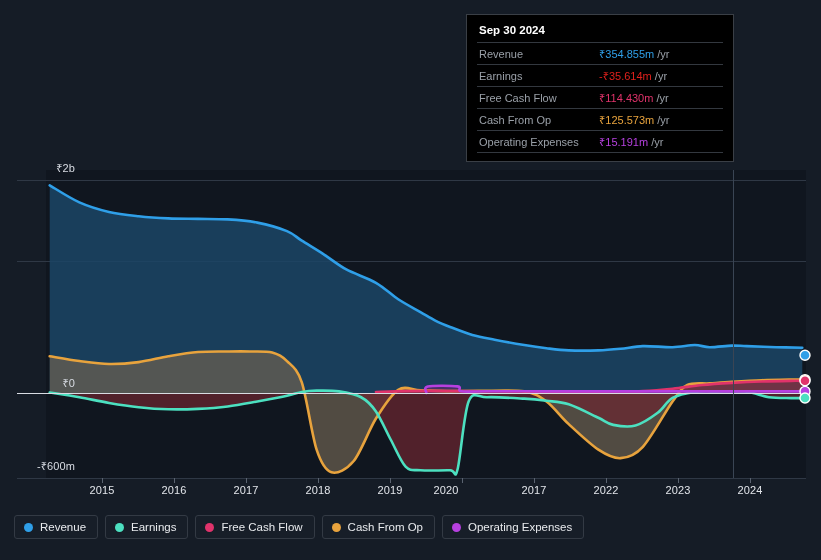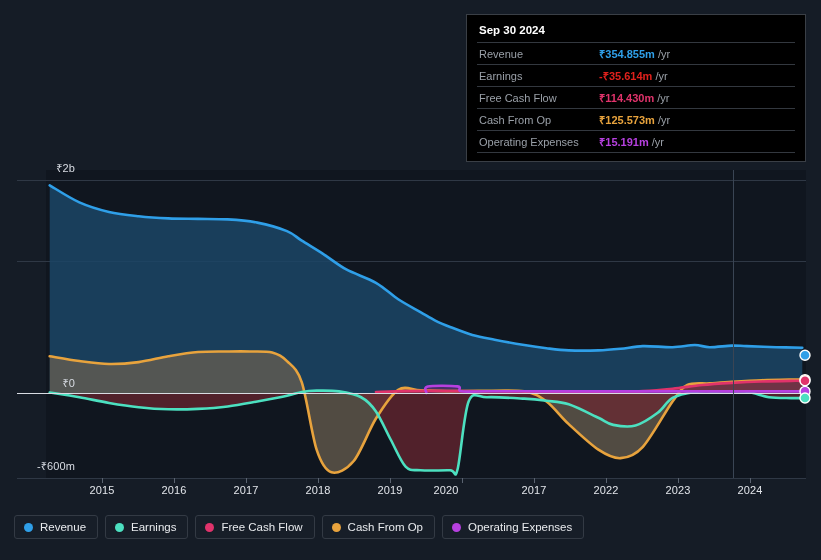--- a/index.html
+++ b/index.html
@@ -53,21 +53,21 @@
     transform: translateX(-50%);
     white-space: nowrap;
     letter-spacing: 0.1px;
   }
 
   
   #tooltip {
     position: absolute;
     left: 466px;
     top: 14px;
-    width: 340px;
+    width: 268px;
     background: #000000;
     border: 1px solid #3a3f46;
     box-sizing: border-box;
     padding: 8px 10px 6px 10px;
     font-size: 11px;
   }
   #tooltip .tt-title {
     color: #ffffff;
     font-weight: bold;
     font-size: 11.5px;
@@ -80,21 +80,21 @@
     padding: 3px 0 3px 2px;
     min-height: 12px;
   }
   .tt-row.no-line { border-top: none; }
   .tt-label {
     width: 120px;
     color: #9aa0a8;
     flex: 0 0 120px;
   }
   .tt-value { white-space: nowrap; }
-  .tt-value .amt { font-weight: bold; }
+  .tt-value .amt { font-weight: normal; }
   .tt-value .unit { color: #9aa0a8; font-weight: normal; }
   .tt-foot { border-top: 1px solid #33383f; height: 2px; }
 
   
   #legend {
     position: absolute;
     left: 14px;
     top: 515px;
     display: flex;
     gap: 7px;

